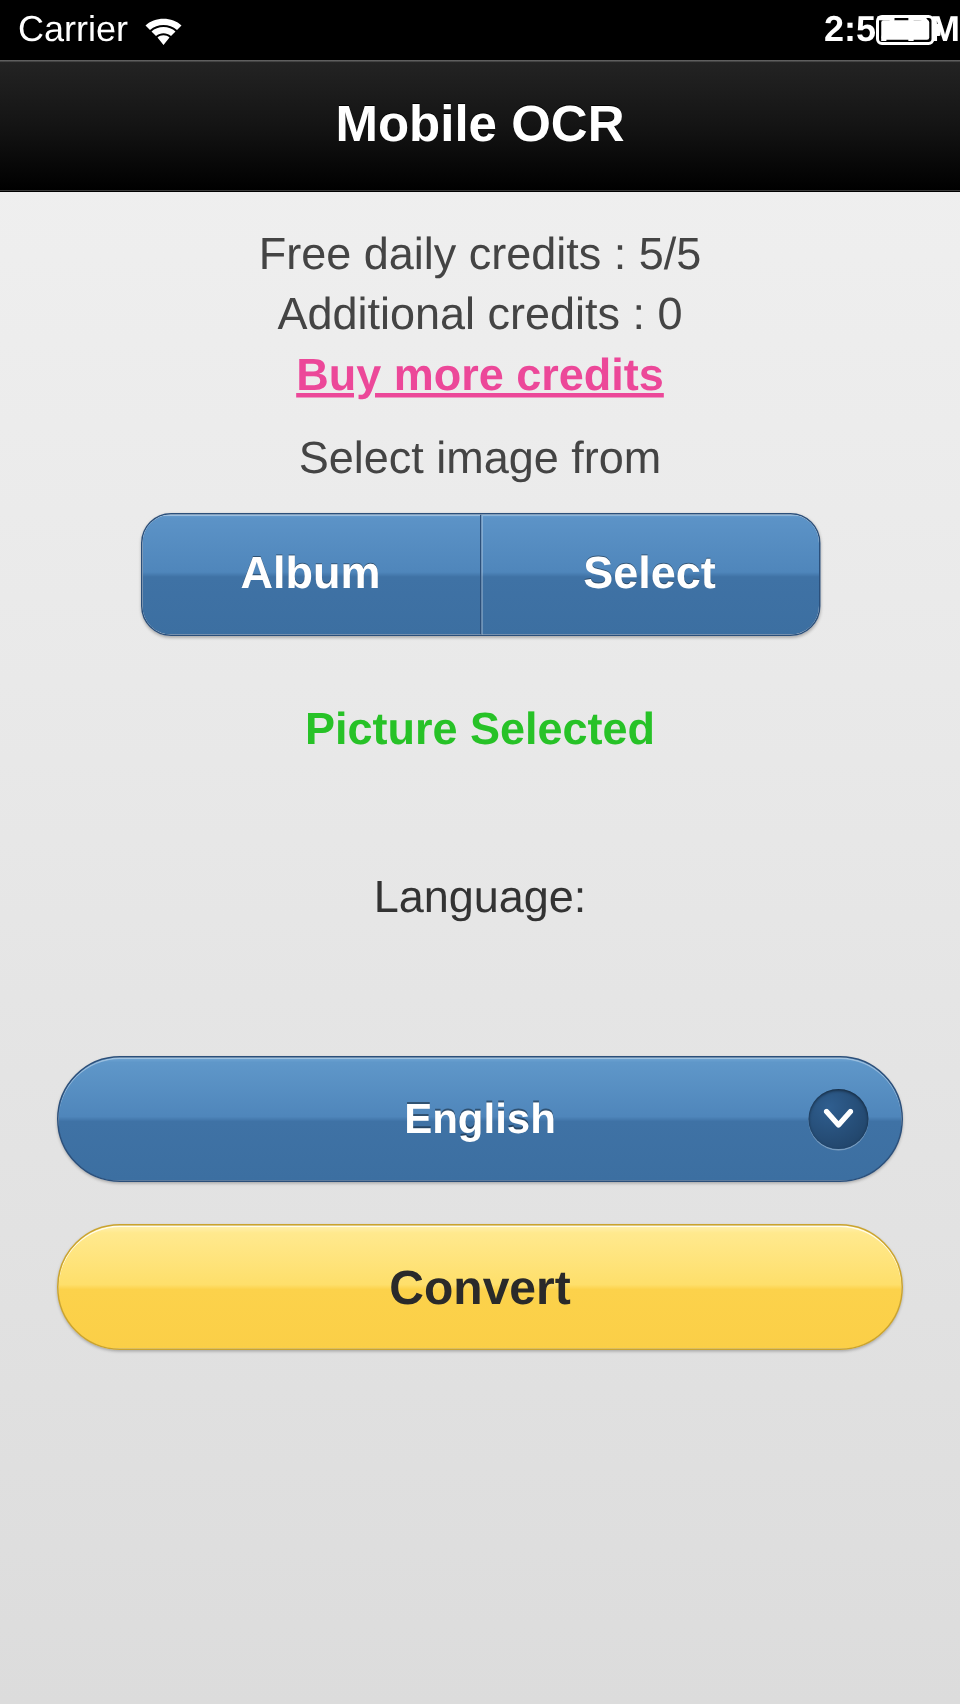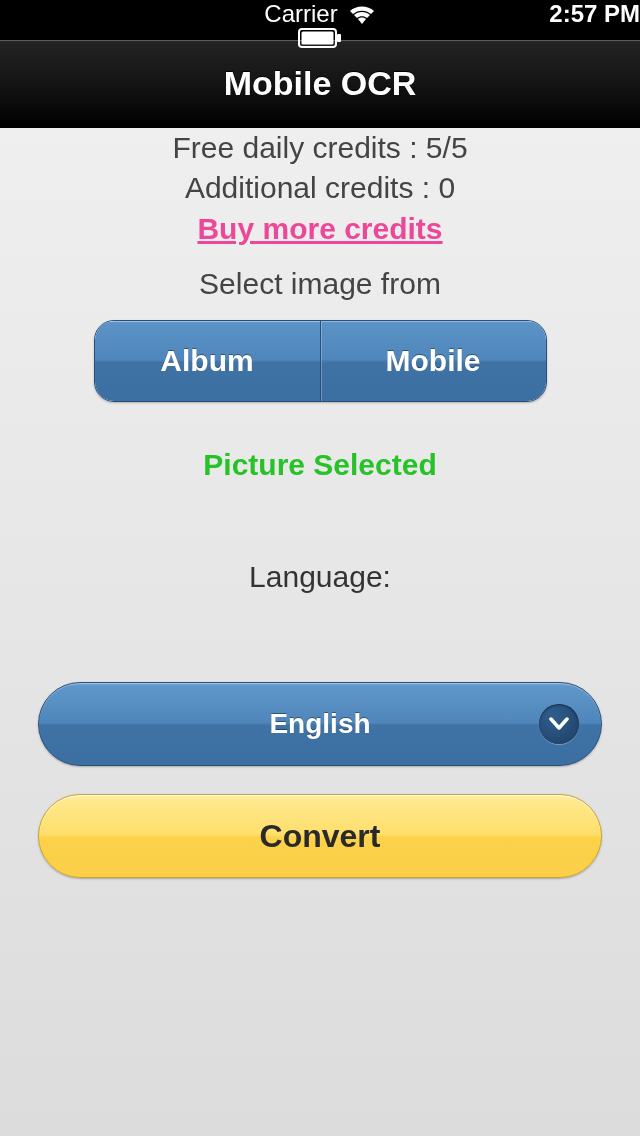--- a/index.html
+++ b/index.html
@@ -12,21 +12,20 @@
   .status-bar {
     height: 40px;
     background: #000;
     color: #fff;
     display: flex;
     align-items: center;
     justify-content: space-between;
     padding: 0 12px;
     font-size: 24px;
     font-weight: 500;
-    flex-direction: column;
   }
   .status-left { display: flex; align-items: center; gap: 10px; }
   .status-center { position: absolute; left: 0; right: 0; text-align: right; font-weight: 700; pointer-events: none; padding-left: 44px;}
   .status-right { display: flex; align-items: center; }
   .wifi-icon svg, .battery-icon svg { display: block; }
 
   
   .nav-bar {
     height: 88px;
     background: linear-gradient(to bottom, #4a4a4a 0%, #232323 2%, #141414 50%, #000 100%);
@@ -37,20 +36,21 @@
     box-shadow: inset 0 1px 0 rgba(255,255,255,0.15);
   }
   .nav-title {
     color: #fff;
     font-size: 34px;
     font-weight: 700;
     text-shadow: 0 -1px 0 #000;
   }
 
   .content {
+    padding-top: 22px;
     text-align: center;
     border-radius: 13px;
   }
 
   .credit-line {
     font-size: 30px;
     color: #444;
     line-height: 40px;
   }
   .buy-link {
@@ -197,21 +197,21 @@
   <div class="credit-line">Free daily credits : 5/5</div>
   <div class="credit-line">Additional credits : 0</div>
   <a class="buy-link">Buy more credits</a>
   <div class="select-label">Select image from</div>
 
   <div class="segmented">
     <button class="seg-btn">
       <span>Album</span>
     </button>
     <button class="seg-btn">
-      <span>Mobile</span>
+      <span>Select</span>
     </button>
   </div>
 
   <div class="status-text">Picture Selected</div>
 
   <div class="language-label">Language:</div>
 
   <div class="dropdown-btn">
     <span>English</span>
     <span class="dropdown-chevron">

